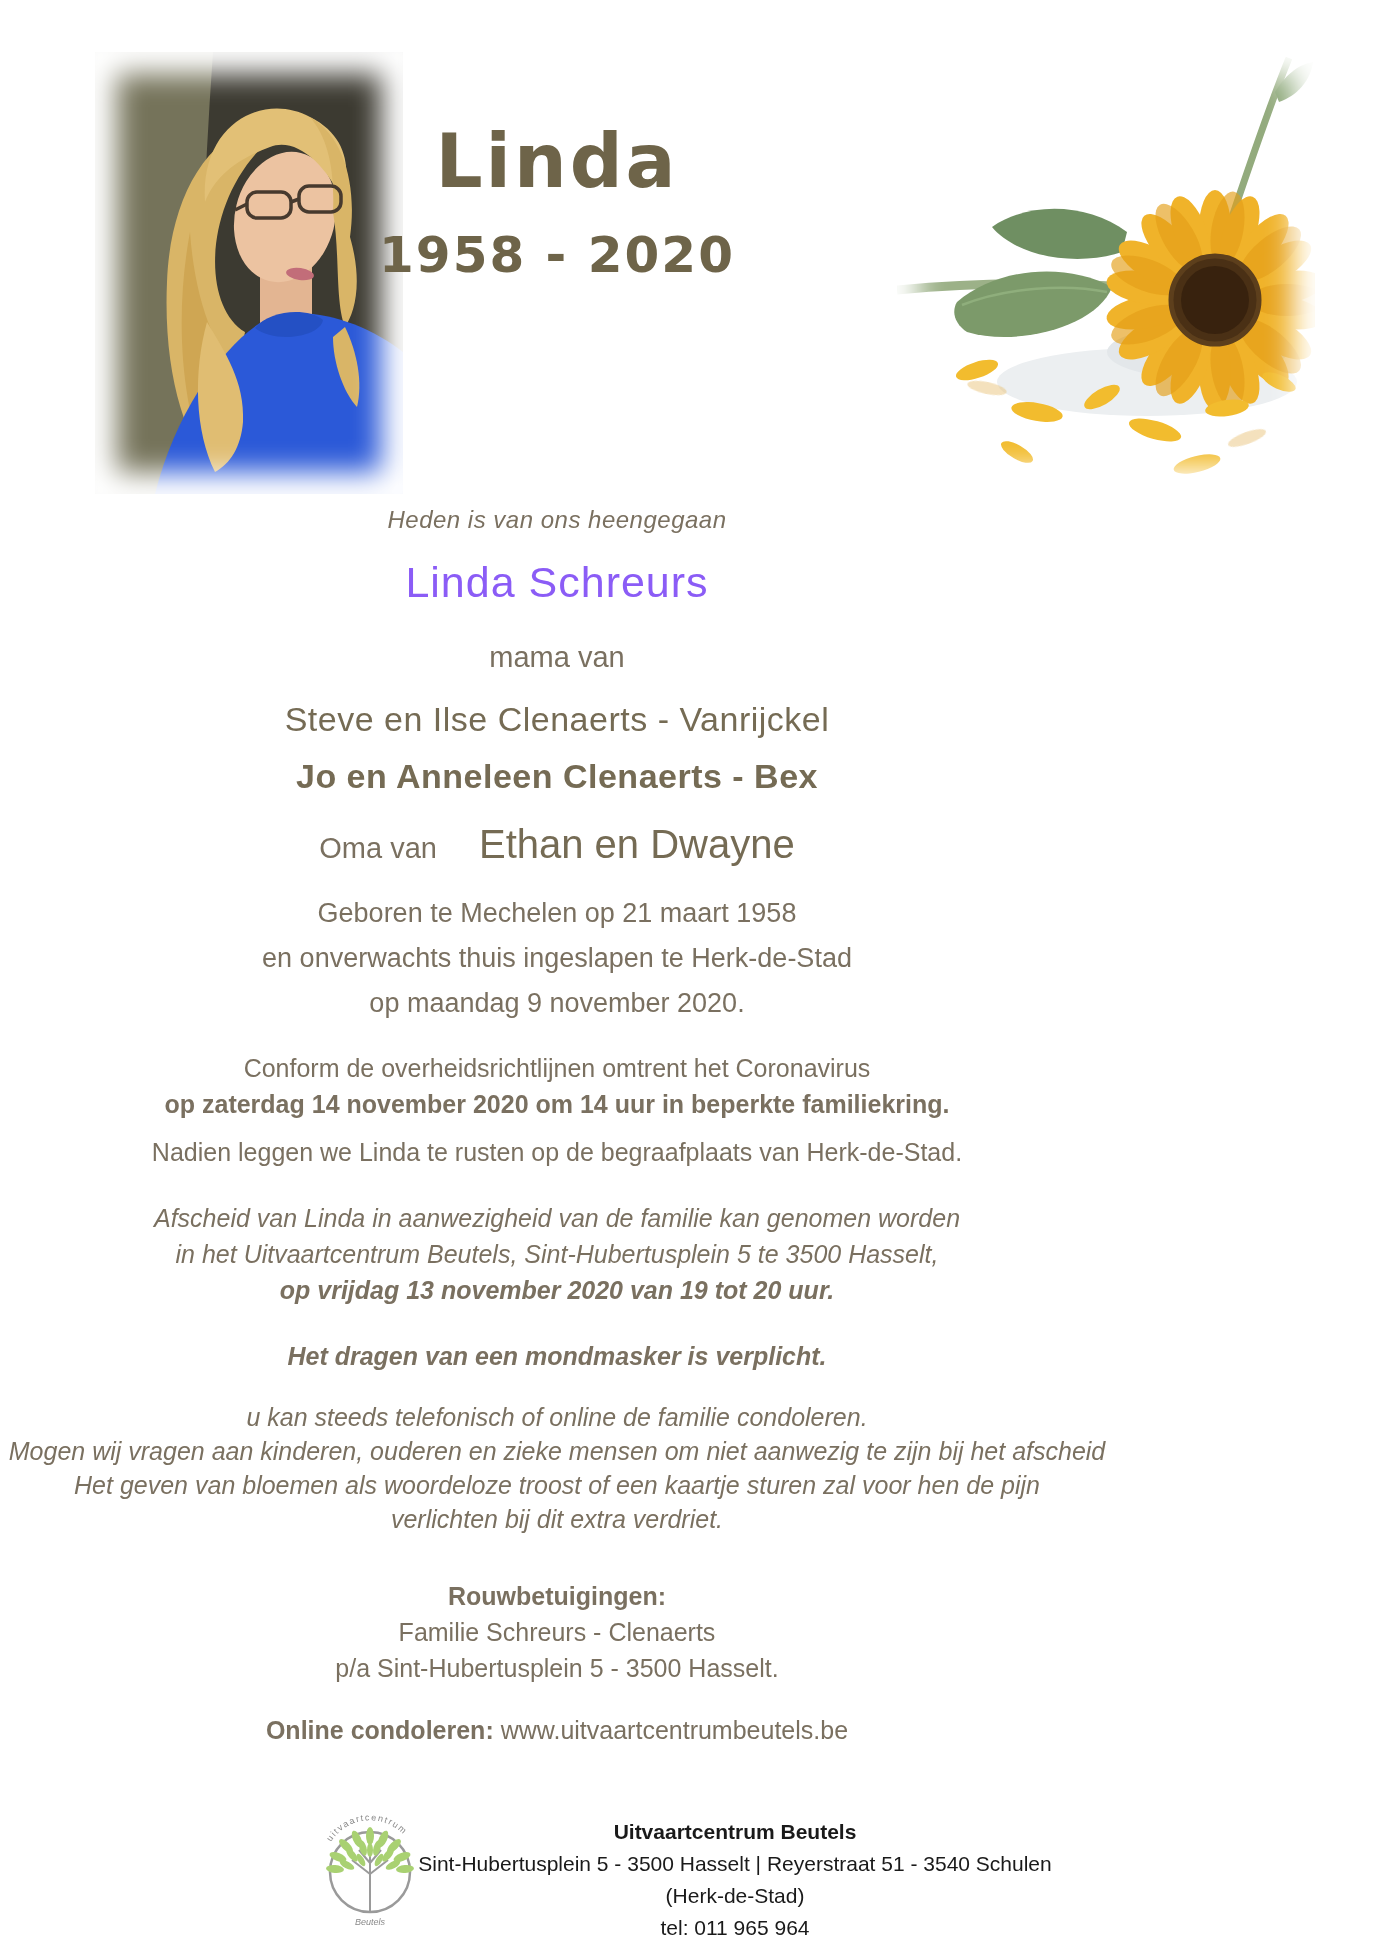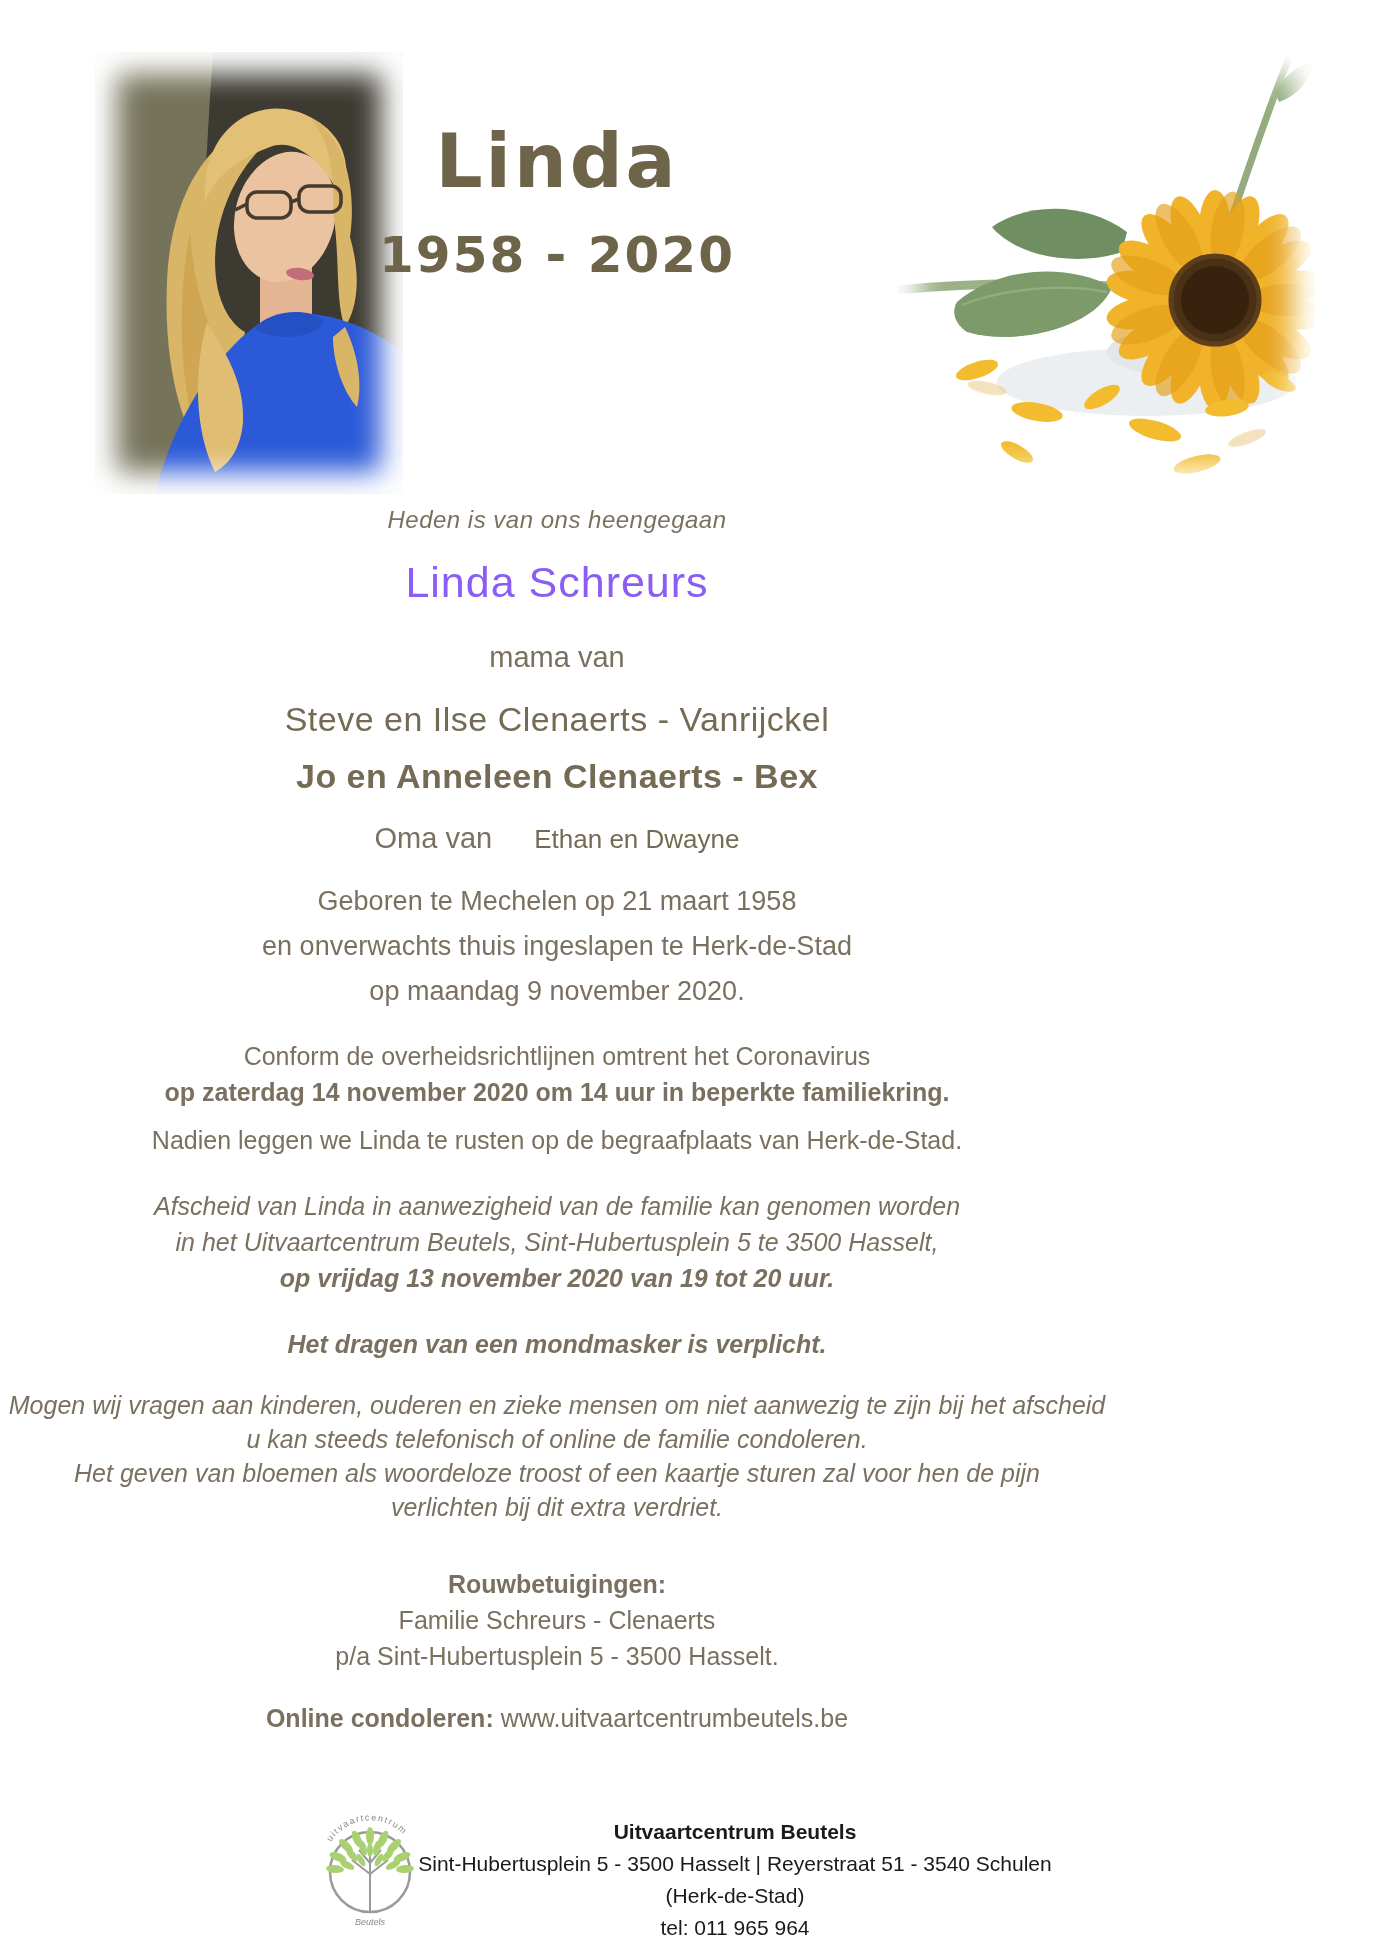--- a/index.html
+++ b/index.html
@@ -25,21 +25,21 @@
   }
   .content { width:1114px; text-align:center; }
   .it { font-style:italic; }
   .b  { font-weight:bold; }
   .intro { font-size:24px; font-style:italic; margin-top:6px; letter-spacing:0.5px; }
   .deceased { font-size:43px; margin-top:24px; letter-spacing:1px; color:#8b5cf6;text-align:center; }
   .mama { font-size:29px; margin-top:34px; }
   .child-line { font-size:34px; margin-top:26px; letter-spacing:0.5px; color:#756b54; }
   .child-line + .child-line { margin-top:18px;font-weight:bold; }
   .oma-line { font-size:29px; margin-top:26px; }
-  .oma-line .big { font-size:26px; color:#756b54;margin-left:34px; }
+  .oma-line .big { font-size:40px; color:#756b54;margin-left:34px; }
   .life { font-size:27px; line-height:45px; margin-top:24px; }
   .para { font-size:25px; line-height:36px; }
   .covid { margin-top:24px; }
   .burial { margin-top:12px; }
   .visitation { margin-top:30px; }
   .mask { margin-top:30px; }
   .request { margin-top:26px; line-height:34px; }
   .rouw { margin-top:42px; line-height:36px; }
   .online { margin-top:30px; font-size:25px; }
   footer { position:absolute; left:0; top:1800px; width:1377px; height:140px; }
@@ -200,22 +200,22 @@
 
   <div class="para it visitation">
     <div>Afscheid van Linda in aanwezigheid van de familie kan genomen worden</div>
     <div>in het Uitvaartcentrum Beutels,  Sint-Hubertusplein 5 te 3500 Hasselt,</div>
     <div class="b">op vrijdag 13 november 2020  van 19 tot 20 uur.</div>
   </div>
 
   <div class="para it b mask">Het dragen van een mondmasker is verplicht.</div>
 
   <div class="para it request">
+    <div>u kan steeds telefonisch of online de familie condoleren.</div>
     <div>Mogen wij vragen aan kinderen, ouderen  en zieke mensen om niet aanwezig te zijn bij het afscheid</div>
-    <div>u kan steeds telefonisch of online de familie condoleren.</div>
     <div>Het geven van bloemen als woordeloze troost of een kaartje sturen zal voor hen de pijn</div>
     <div>verlichten bij dit extra verdriet.</div>
   </div>
 
   <div class="para rouw">
     <div class="b">Rouwbetuigingen:</div>
     <div>Familie Schreurs - Clenaerts</div>
     <div>p/a Sint-Hubertusplein 5 - 3500 Hasselt.</div>
   </div>
 

